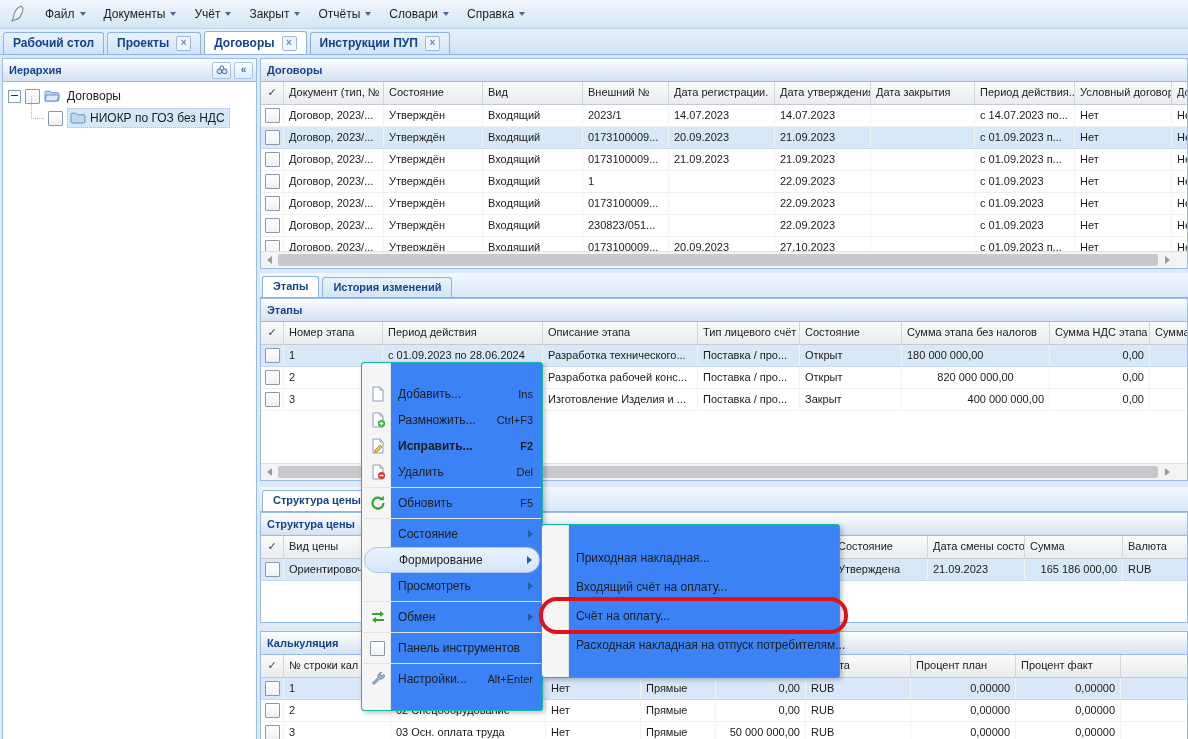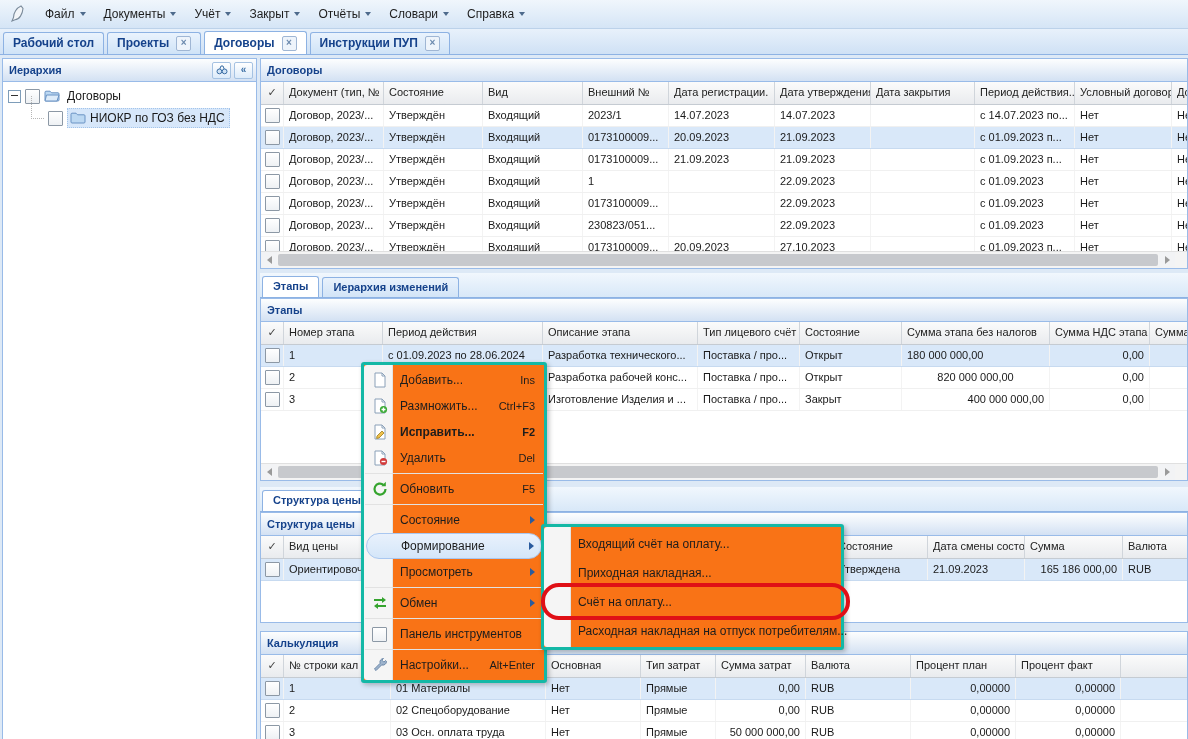--- a/index.html
+++ b/index.html
@@ -79,22 +79,22 @@
   
   .tabstrip{height:24px;display:flex;align-items:flex-end;gap:3px;padding-left:2px;
     background:linear-gradient(#f1f7fd,#d8e8f8);border-bottom:1px solid #8db2e3;flex:none;}
   .stab{height:19px;line-height:19px;padding:0 10px;border:1px solid #8db2e3;border-bottom:none;
     border-radius:3px 3px 0 0;font-weight:bold;font-size:11px;color:#15428b;
     background:linear-gradient(#e9f2fc,#d2e4f7);white-space:nowrap;overflow:hidden;}
   .stab.active{background:#fff;height:20px;}
   .stab.clip{max-width:88px;}
   .mt4{margin-top:4px;} .mt6{margin-top:6px;}
   
-  .menu{position:absolute;background:#f97316;border:3px solid #14b8a6;border-radius:3px;
-    box-shadow:2px 2px 5px rgba(0,0,0,.25);z-index:10;padding:2px 0;}
+  .menu{position:absolute;background:#3b82f6;border:1px solid #14b8a6;border-radius:3px;
+    box-shadow:2px 2px 5px rgba(0,0,0,.25);z-index:10;padding:18px 0;}
   #context-menu{left:361px;top:362px;width:180px;}
   #context-menu::before{content:'';position:absolute;left:0;top:0;bottom:0;width:28px;
     background:#f5f5f5;border-right:1px solid #e4e4e4;border-radius:3px 0 0 3px;}
   .menu-item{display:flex;align-items:center;height:26px;position:relative;padding-right:7px;margin:0 2px;}
   .menu-item.hl{border:1px solid #a9c7f0;background:linear-gradient(#e9f1fc,#d4e6f9);border-radius:13px;height:24px;}
   .mgut{width:27px;display:flex;align-items:center;justify-content:center;flex:none;}
   .mlabel{flex:1;padding-left:7px;font-size:12px;color:#1d1d1d;white-space:nowrap;}
   .mshort{margin-left:10px;font-size:11px;color:#1d1d1d;}
   .menu-item.bold .mlabel,.menu-item.bold .mshort{font-weight:bold;}
   .marrow{width:0;height:0;border-top:4px solid transparent;border-bottom:4px solid transparent;
@@ -345,21 +345,21 @@
           </span>
         <span class="sthumb" style="width:880px"></span>
         <span class="sarrow right">
             <i></i>
           </span>
       </div>
     </div>
 
     <div class="tabstrip mt4">
       <div class="stab active">Этапы</div>
-      <div class="stab">Иерархия изменений</div>
+      <div class="stab">История изменений</div>
     </div>
 
     <div class="panel" id="stages-panel">
       <div class="phdr">
           <span>Этапы</span>
         </div>
       <div class="grid">
           <div class="grid-hdr">
             <div class="ghc chk" style="width: 23px;">✓</div>
             <div class="ghc" style="width: 99px;">Номер этапа</div>
@@ -621,17 +621,17 @@
         <svg class="micon" viewBox="0 0 16 16">
           <path d="M14.5 4.5a3.6 3.6 0 0 1-4.8 3.4L4 13.6 2.4 12l5.7-5.7A3.6 3.6 0 0 1 11.5 1.5l-1.6 1.6 2 2 1.6-1.6c.5.5 1 .5 1 1z" fill="#9db3cc" stroke="#5c7a9e" stroke-width=".8"></path>
         </svg>
       </span>
       <span class="mlabel">Настройки...</span>
       <span class="mshort">Alt+Enter</span>
     </div>
   </div>
 
 <div class="menu" id="submenu">
+    <div class="sub-item">Приходная накладная...</div>
     <div class="sub-item">Входящий счёт на оплату...</div>
-    <div class="sub-item">Приходная накладная...</div>
     <div class="sub-item">Счёт на оплату...<div class="red-ring" style="border-color: rgb(224, 16, 22);"></div></div>
     <div class="sub-item">Расходная накладная на отпуск потребителям...</div>
   </div>
 
 </body></html>

